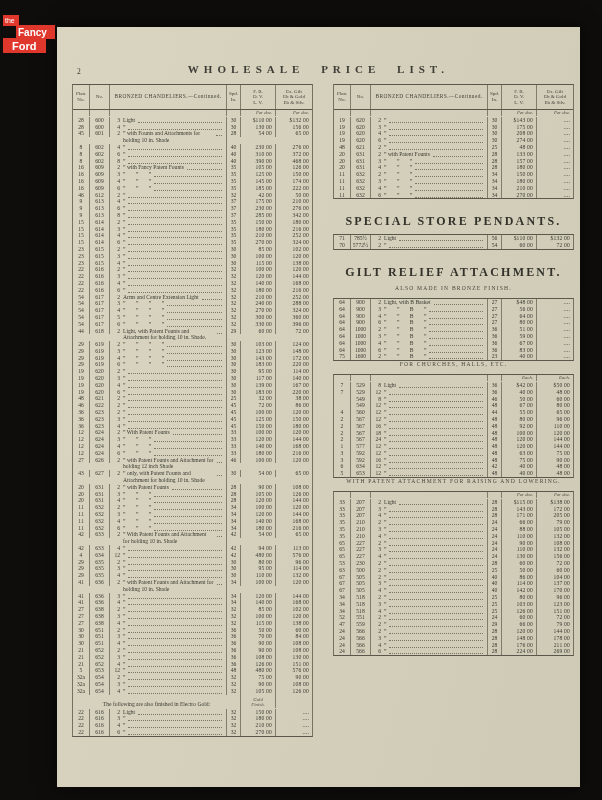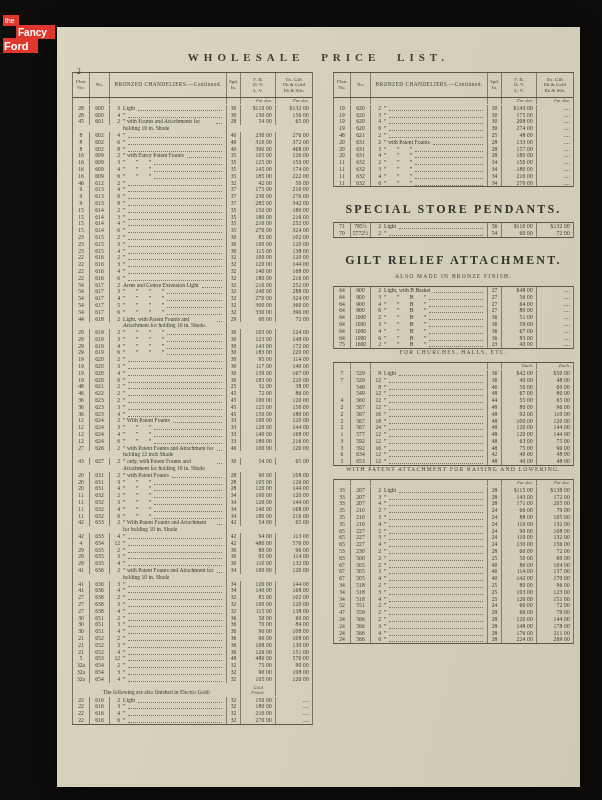--- a/index.html
+++ b/index.html
@@ -3,27 +3,27 @@
 <meta charset="utf-8">
 <style>
   html,body{margin:0;padding:0;background:#000;}
   .photo{position:relative;width:602px;height:800px;background:#0e0d0b;overflow:hidden;
          font-family:"Liberation Serif","DejaVu Serif",serif;}
   
   .logo{position:absolute;left:3px;top:15px;z-index:5;font-family:"Liberation Sans","DejaVu Sans",sans-serif;}
   .logo .b{position:absolute;background:#e0372c;color:#fff;display:flex;align-items:center;}
   .b.the{left:0;top:0;width:14px;height:11px;font-size:7px;padding-left:2px;}
   .b.henry{left:13px;top:10px;width:37px;height:14px;font-size:10px;font-weight:700;padding-left:2px;}
-  .b.ford{left:0;top:23px;width:34px;height:15px;font-size:11px;font-weight:700;padding-left:1px;}
+  .b.ford{left:0;top:23px;width:34px;height:15px;font-size:11px;font-weight:700;padding-left:9px;}
   
   .page{position:absolute;left:57px;top:27px;width:523px;height:760px;overflow:hidden;
         background:linear-gradient(105deg,#d9d5c1,#d4d0bc 45%,#cecab5);
         box-shadow:0 0 18px rgba(0,0,0,.6);color:#3c3b33;}
   .pagenum{position:absolute;left:20px;top:40px;font-size:7.5px;}
-  .title{margin-top:24px;text-align:center;font-size:11px;font-weight:700;
+  .title{margin-top:36px;text-align:center;font-size:11px;font-weight:700;
          letter-spacing:5px;word-spacing:9px;color:#3e3d35;}
   .cols{display:flex;gap:20px;margin:9px 6px 0 15px;align-items:flex-start;}
   .col{flex:1;min-width:0;}
   
   .ptable{border:1px solid #76715f;border-top:1px solid #5a574c;border-bottom:1px solid #5a574c;
           font-size:5.6px;line-height:6.8px;}
   .row{display:grid;grid-template-columns:17px 20px 1fr 14px 35px 36px;min-height:6.8px;align-items:start;}
   .c{border-right:1px solid #817c6b;padding:0 1px;min-height:6.8px;overflow:hidden;}
   .c.last{border-right:none;}
   .t{text-align:center;}

